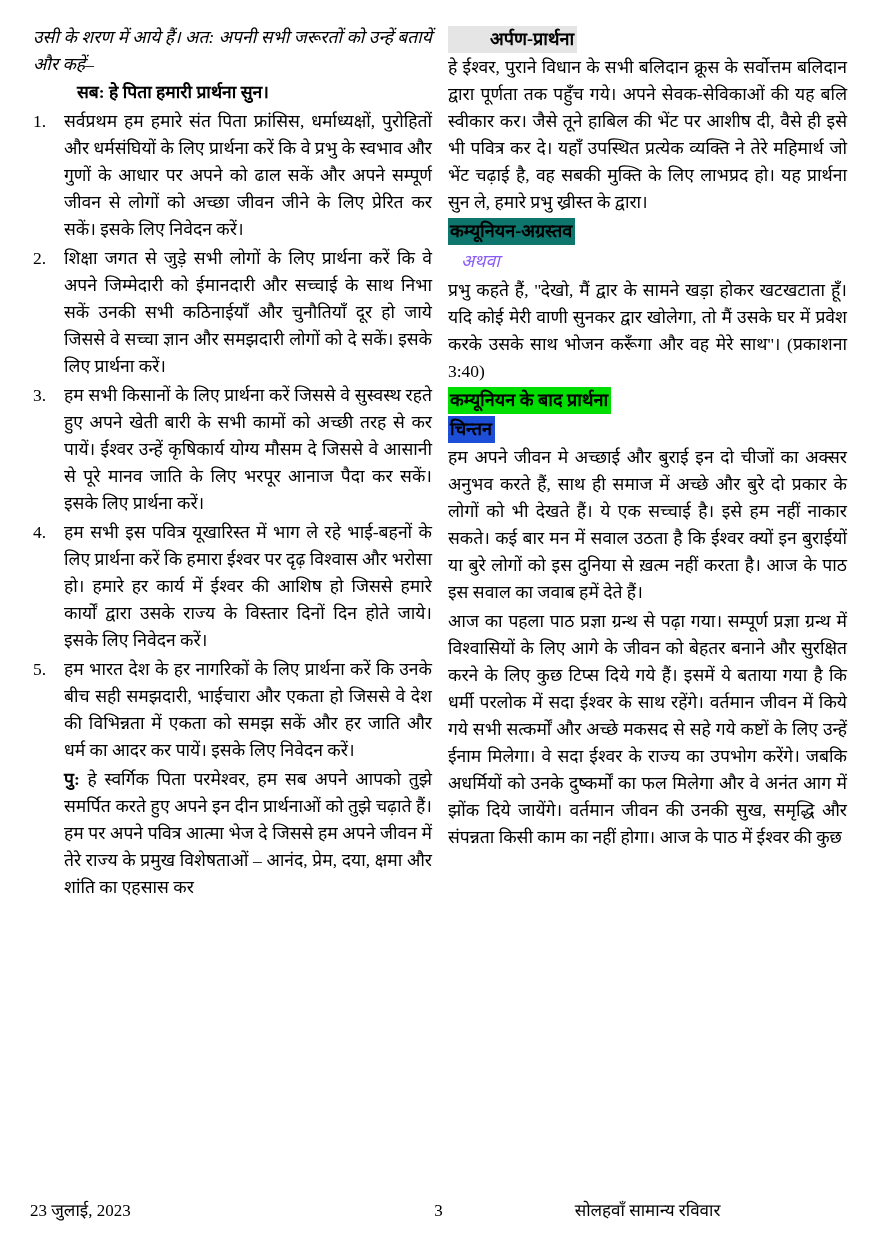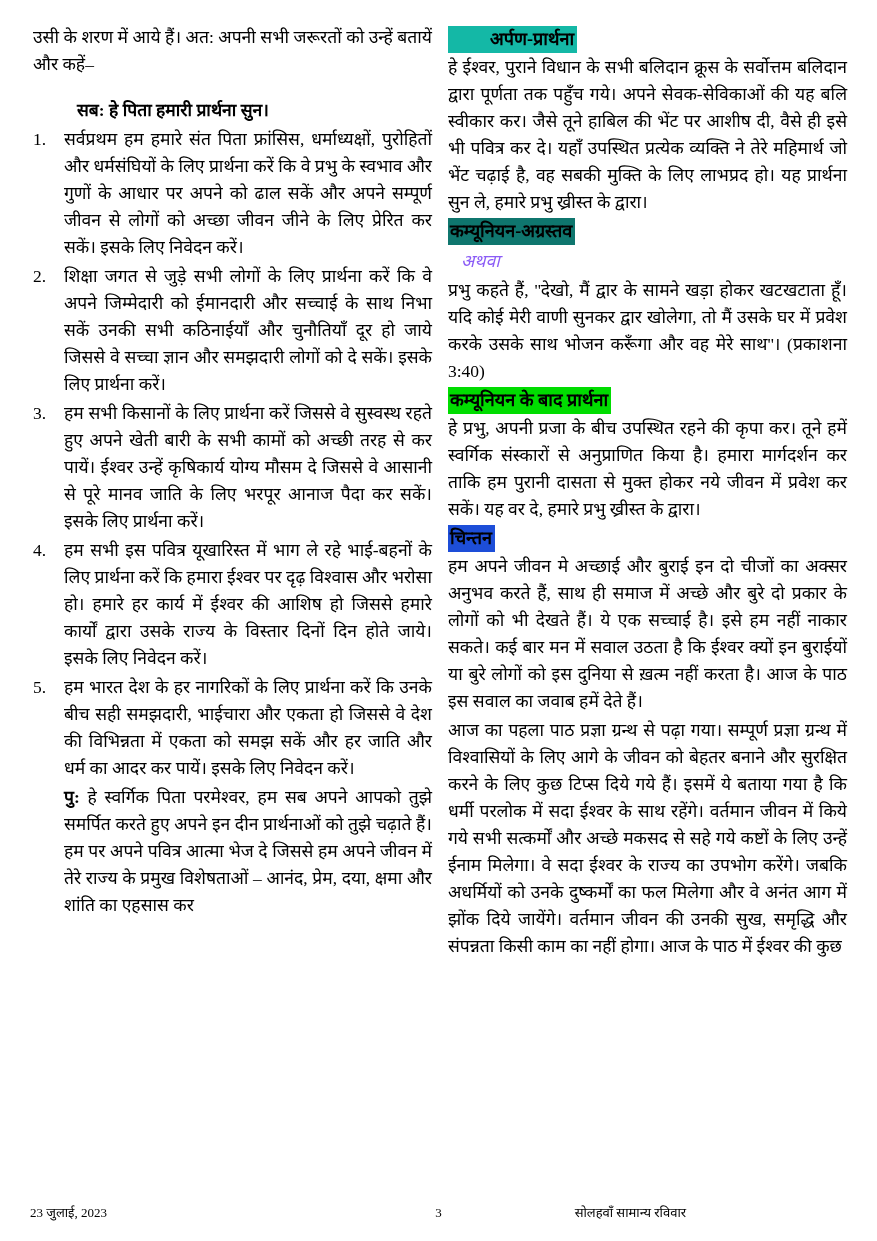--- a/index.html
+++ b/index.html
@@ -17,21 +17,21 @@
     padding:24px 30px 0 33px;
     box-sizing:border-box;
   }
   .col{
     width:50%;
     font-size:17.5px;
     line-height:27px;
     text-align:justify;
   }
   p{margin:0;}
-  .intro{margin-bottom:19px;}
+  .intro{margin-bottom:1px;font-style:italic;}
   .response{font-weight:bold;text-align:left;margin-bottom:2px;margin-left:44px;}
   .num-item{display:flex;margin-bottom:2px;}
   .num{flex:0 0 31px;}
   .li-text{flex:1;text-align:justify;}
   .priest{padding-left:31px;margin-top:2px;}
   .priest b{font-weight:bold;}
   .cont{padding-left:14px;text-indent:14px;margin-bottom:2px;}
   .hline{line-height:27px;margin:2px 0 1px;text-align:left;}
   .hl{
     display:inline-block;
@@ -47,21 +47,21 @@
     padding-left:13px;
     text-align:left;
     margin:3px 0 2px;
   }
   .body-para{margin-bottom:2px;}
   .footer{
     position:absolute;
     left:30px;right:30px;bottom:20px;
     display:flex;
     align-items:baseline;
-    font-size:13px;
+    font-size:17px;
   }
   .footer .f-left{flex:1;text-align:left;}
   .footer .f-center{flex:1;text-align:center;}
   .footer .f-right{flex:1;text-align:left;}
 </style>
 </head>
 <body>
 
 <div class="page">
   <div class="cols">
@@ -90,36 +90,35 @@
         <span class="num">5.</span>
         <div class="li-text">हम भारत देश के हर नागरिकों के लिए प्रार्थना करें कि उनके बीच सही समझदारी, भाईचारा और एकता हो जिससे वे देश की विभिन्नता में एकता को समझ सकें और हर जाति और धर्म का आदर कर पायें। इसके लिए निवेदन करें।</div>
       </div>
 
       <p class="priest"><b>पु:</b> <span>हे स्वर्गिक पिता परमेश्वर, हम सब अपने आपको तुझे समर्पित करते हुए अपने इन दीन प्रार्थनाओं को तुझे चढ़ाते हैं। हम पर अपने पवित्र आत्मा भेज दे जिससे हम अपने जीवन में तेरे राज्य के प्रमुख विशेषताओं – आनंद, प्रेम, दया, क्षमा और शांति का एहसास कर</span></p>
     </div>
 
     <div class="col">
 
       <div class="hline">
-        <span class="hl" style="background: #14b8a6; padding-left: 42px;">अर्पण-प्रार्थना</span>
+        <span class="hl" style="background: #e5e5e5; padding-left: 42px;">अर्पण-प्रार्थना</span>
       </div>
       <p class="body-para">हे ईश्वर, पुराने विधान के सभी बलिदान क्रूस के सर्वोत्तम बलिदान द्वारा पूर्णता तक पहुँच गये।  अपने सेवक-सेविकाओं की यह बलि स्वीकार कर।  जैसे तूने हाबिल की भेंट पर आशीष दी, वैसे ही इसे भी पवित्र कर दे।  यहाँ उपस्थित प्रत्येक व्यक्ति ने तेरे महिमार्थ जो भेंट चढ़ाई है, वह सबकी मुक्ति के लिए लाभप्रद हो। यह प्रार्थना सुन ले, हमारे प्रभु ख्रीस्त के द्वारा।</p>
 
       <div class="hline">
         <span class="hl" style="background: #0f766e;">कम्यूनियन-अग्रस्तव</span>
       </div>
 
       <p class="or-label" style="color: #8b5cf6;">अथवा</p>
 
       <p class="body-para">प्रभु कहते हैं, ''देखो, मैं द्वार के सामने खड़ा होकर खटखटाता हूँ।  यदि कोई मेरी वाणी सुनकर द्वार खोलेगा, तो मैं उसके घर में प्रवेश करके उसके साथ भोजन करूँगा और वह मेरे साथ''।  (प्रकाशना 3:40)</p>
 
       <div class="hline">
         <span class="hl" style="background: rgb(0, 221, 0);">कम्यूनियन के बाद प्रार्थना</span>
       </div>
-      <p class="body-para">हे प्रभु, अपनी प्रजा के बीच उपस्थित रहने की कृपा कर।  तूने हमें स्वर्गिक संस्कारों से अनुप्राणित किया है। हमारा मार्गदर्शन कर ताकि हम पुरानी दासता से मुक्त होकर नये जीवन में प्रवेश कर सकें।  यह वर दे, हमारे प्रभु ख्रीस्त के द्वारा।</p>
 
       <div class="hline">
         <span class="hl" style="background: #1d4ed8;">चिन्तन</span>
       </div>
       <p class="body-para">हम अपने जीवन मे अच्छाई और बुराई इन दो चीजों का अक्सर अनुभव करते हैं, साथ ही समाज में अच्छे और बुरे दो प्रकार के लोगों को भी देखते हैं। ये एक सच्चाई है। इसे हम नहीं नाकार सकते। कई बार मन में सवाल उठता है कि ईश्वर क्यों इन बुराईयों या बुरे लोगों को इस दुनिया से ख़त्म नहीं करता है। आज के पाठ इस सवाल का जवाब हमें देते हैं।</p>
       <p class="body-para">आज का पहला पाठ प्रज्ञा ग्रन्थ से पढ़ा गया। सम्पूर्ण प्रज्ञा ग्रन्थ में विश्वासियों के लिए आगे के जीवन को बेहतर बनाने और सुरक्षित करने के लिए कुछ टिप्स दिये गये हैं। इसमें ये बताया गया है कि धर्मी परलोक में सदा ईश्वर के साथ रहेंगे। वर्तमान जीवन में किये गये सभी सत्कर्मों और अच्छे मकसद से सहे गये कष्टों के लिए उन्हें ईनाम मिलेगा। वे सदा ईश्वर के राज्य का उपभोग करेंगे। जबकि अधर्मियों को उनके दुष्कर्मों का फल मिलेगा और वे अनंत आग में झोंक दिये जायेंगे। वर्तमान जीवन की उनकी सुख, समृद्धि और संपन्नता किसी काम का नहीं होगा। आज के पाठ में ईश्वर की कुछ</p>
     </div>
   </div>
 
   <div class="footer">

